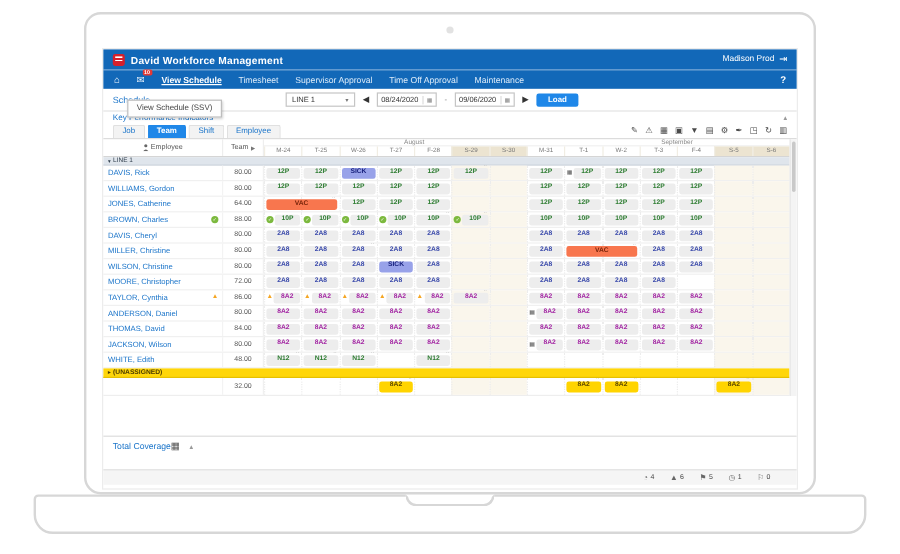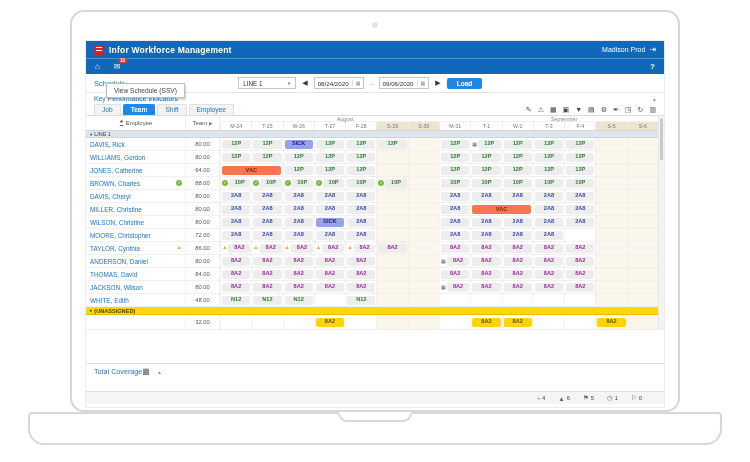--- a/index.html
+++ b/index.html
@@ -188,30 +188,37 @@
 </head>
 <body>
 
 <div class="laptop-screen"></div>
 <div class="camera-dot"></div>
 
 <div class="screen">
 
   <div class="titlebar">
     <span class="infor-logo"></span>
-    <span class="app-title">Infor Workforce Management</span>
+    <span class="app-title">David Workforce Management</span>
     <span class="user-area">
       <span>Madison Prod</span>
       <span class="exit-glyph">⇥</span>
     </span>
   </div>
 
   <div class="navbar">
     <span class="nav-glyph">⌂</span>
     <span class="nav-glyph">✉<span class="nav-badge">10</span></span>
+    <span id="nav-items" style="display:flex;gap:14px;">
+        <span class="nav-item active">View Schedule</span>
+        <span class="nav-item">Timesheet</span>
+        <span class="nav-item">Supervisor Approval</span>
+        <span class="nav-item">Time Off Approval</span>
+        <span class="nav-item">Maintenance</span>
+      </span>
     <span class="nav-help">?</span>
   </div>
 
   <div class="subtoolbar">
     <span class="schedule-link">Schedule</span>
     <div class="tooltip">View Schedule (SSV)</div>
     <div class="tb-center">
       <span class="select-box">
         <span>LINE 1</span>
         <span class="mini-arrow">▼</span>

